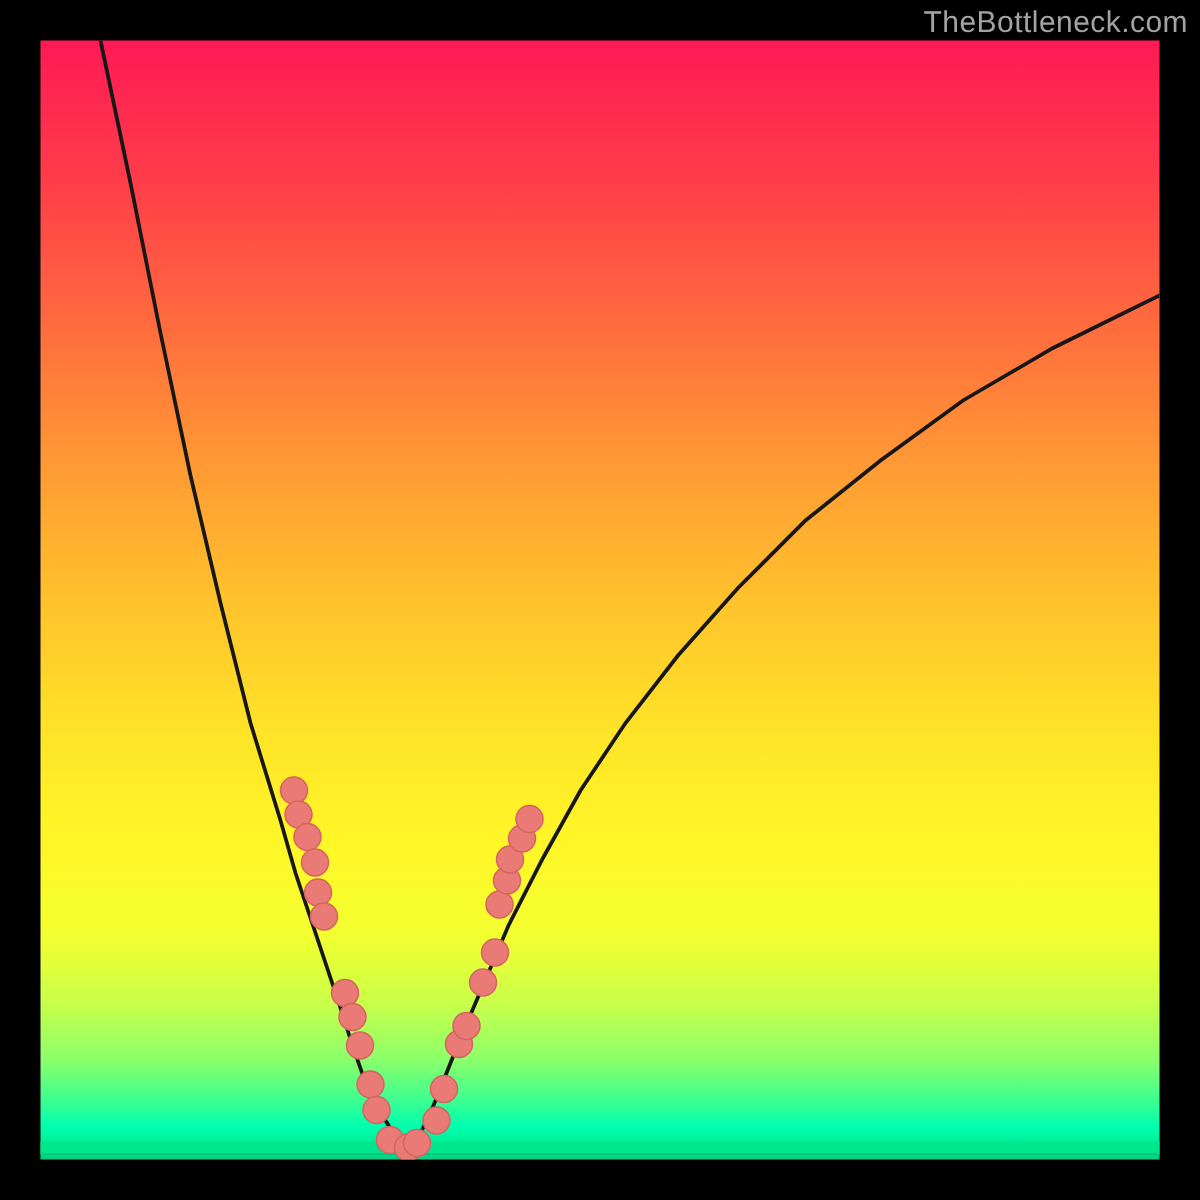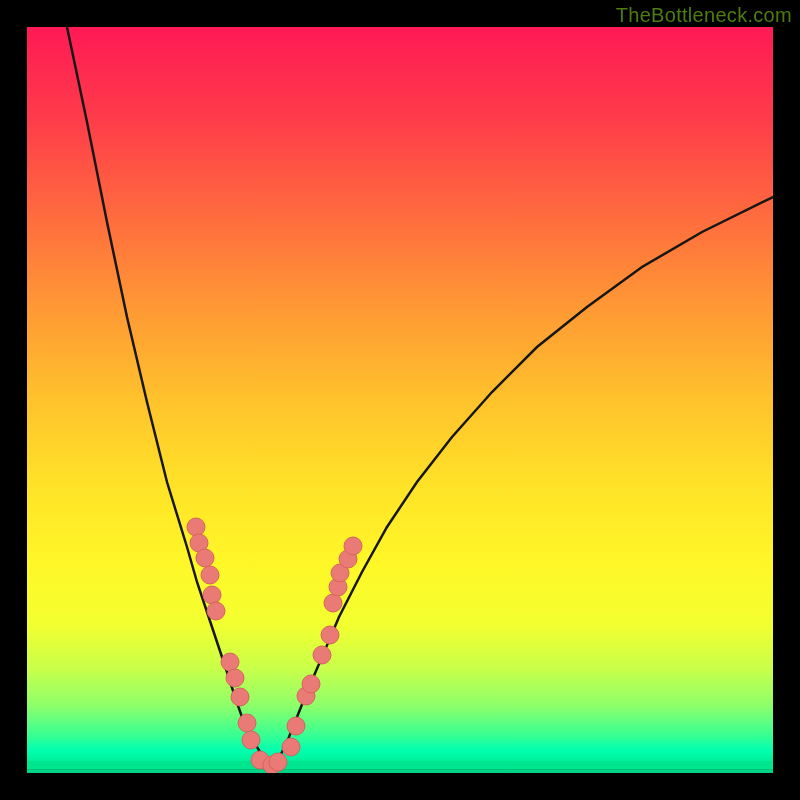--- a/index.html
+++ b/index.html
@@ -70,21 +70,21 @@
     fill: #ea7a75;
     stroke: #d4645f;
     stroke-width: 1;
   }
   .watermark {
     position: absolute;
     top: 4px;
     right: 8px;
     font-family: Arial, Helvetica, sans-serif;
     font-size: 20px;
-    color: #4d7c0f;
+    color: #a3a3a3;
     letter-spacing: 0.3px;
     user-select: none;
   }
 </style>
 </head>
 <body>
 
 <div class="stage">
   <div class="watermark">TheBottleneck.com</div>
 

